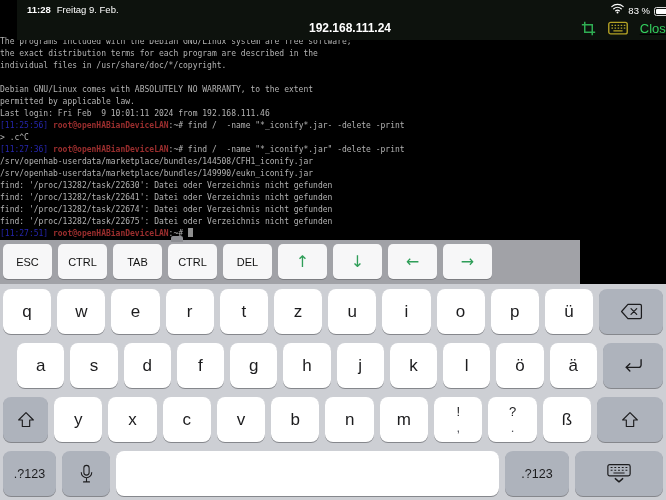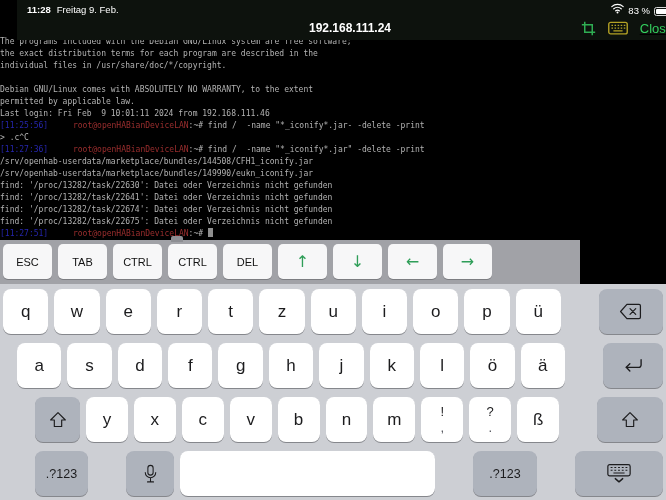--- a/index.html
+++ b/index.html
@@ -20,38 +20,38 @@
   #nav-title { position:absolute; left:0; right:0; text-align:center; color:#fff; font-size:12px; font-weight:bold; }
   #nav-actions { position:absolute; right:10px; display:flex; align-items:center; gap:12px;text-decoration:underline; }
   .nav-icon-btn { display:flex; align-items:center; cursor:pointer; }
   #close-btn { color:#33d05e; font-size:13px; cursor:pointer; }
 
   
   #terminal { position:absolute; top:36px; left:0; width:666px; height:204px; background:#000; z-index:1; }
   .term-line { height:12px; line-height:12px; font-family:"DejaVu Sans Mono", monospace; font-size:8px; white-space:pre; color:#b3b3b3; }
   .seg-text { color:#b3b3b3; }
   .seg-time { color:#2626ae; }
-  .seg-host { color:#9c2e2e; font-weight:normal;margin-left:20px; }
+  .seg-host { color:#9c2e2e; font-weight:bold; }
   .term-cursor { display:inline-block; width:5px; height:9px; background:#8f8f8f; vertical-align:-1px; }
 
   
   #accessory-bar { position:absolute; top:240px; left:0; width:580px; height:44px; background:#a1a2a7; z-index:4; }
   #accessory-notch { position:absolute; top:-4px; left:171px; width:12px; height:6px; background:#8d8e93; border-radius:2px 2px 0 0; }
   #accessory-keys { display:flex; gap:6px; padding:4px 0 0 3px; }
   .acc-key { width:49px; height:35px; background:#f7f7f8; border-radius:5px; box-shadow:0 1px 0 #7c7d81; display:flex; align-items:center; justify-content:center; font-size:11px; color:#111; cursor:pointer; }
   .acc-key.arrow { font-size:16px; color:#2f9e58; font-family:"DejaVu Sans", sans-serif; }
 
   
   #keyboard { position:absolute; top:284px; left:0; width:666px; height:216px; background:#cdcfd4; z-index:4; }
   .kb-row { display:flex; gap:6px; padding:0 3px; margin-top:9px; height:45px; }
   .kb-row.first { margin-top:5px; }
   .kb-row.indent { padding-left:17px; }
   .key { background:#fff; border-radius:8px; box-shadow:0 1px 0 #85878c; display:flex; align-items:center; justify-content:center; font-size:17px; color:#1c1c1e; cursor:pointer; }
   .key.letter { flex:1; }
-  .key.special { background:#aeb3bc;margin-left:32px; }
+  .key.special { background:#aeb3bc; }
   .key.dual { flex:1; flex-direction:column; line-height:1; gap:3px; }
   .key.dual .primary { font-size:13px; color:#1c1c1e; }
   .key.dual .secondary { font-size:13px; color:#51535a; }
   .key.alt-key { width:53px; font-size:12.5px; }
   .key.alt-key2 { width:64px; font-size:12.5px; }
   .key.mic-key { width:48px; }
   .key.space-key { flex:1; }
   .key.backspace-key { width:64px; }
   .key.return-key { width:60px; }
   .key.shift-left { width:45px; }
@@ -121,22 +121,22 @@
         <div class="term-line"><span class="seg-text">find: '/proc/13282/task/22674': Datei oder Verzeichnis nicht gefunden</span></div>
         <div class="term-line"><span class="seg-text">find: '/proc/13282/task/22675': Datei oder Verzeichnis nicht gefunden</span></div>
         <div class="term-line"><span class="seg-time">[11:27:51]</span><span class="seg-host"> root@openHABianDeviceLAN</span><span class="seg-text">:~# </span><span class="term-cursor"></span></div>
       </div>
   </div>
 
   <div id="accessory-bar">
     <div id="accessory-notch"></div>
     <div id="accessory-keys">
         <div class="acc-key">ESC</div>
+        <div class="acc-key">CTRL</div>
         <div class="acc-key">TAB</div>
-        <div class="acc-key">CTRL</div>
         <div class="acc-key">CTRL</div>
         <div class="acc-key">DEL</div>
         <div class="acc-key arrow">↑</div>
         <div class="acc-key arrow">↓</div>
         <div class="acc-key arrow">←</div>
         <div class="acc-key arrow">→</div>
       </div>
   </div>
 
   <div id="keyboard">

